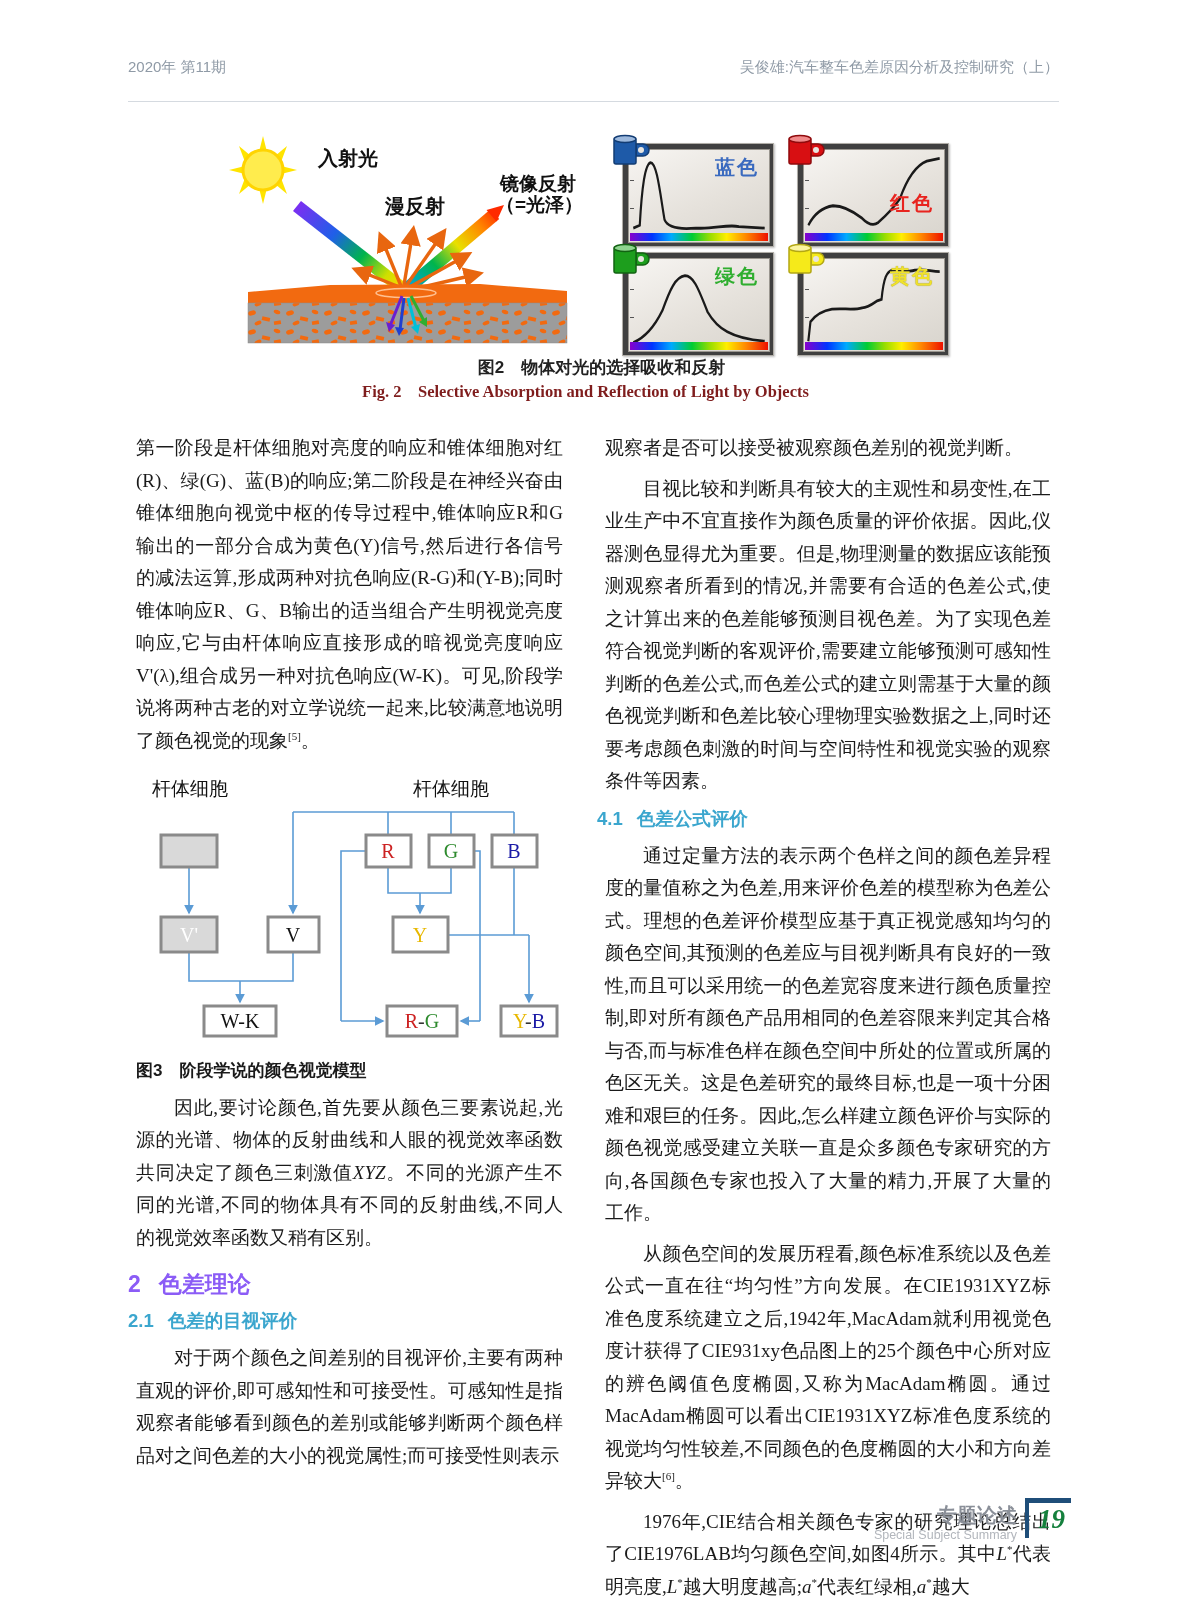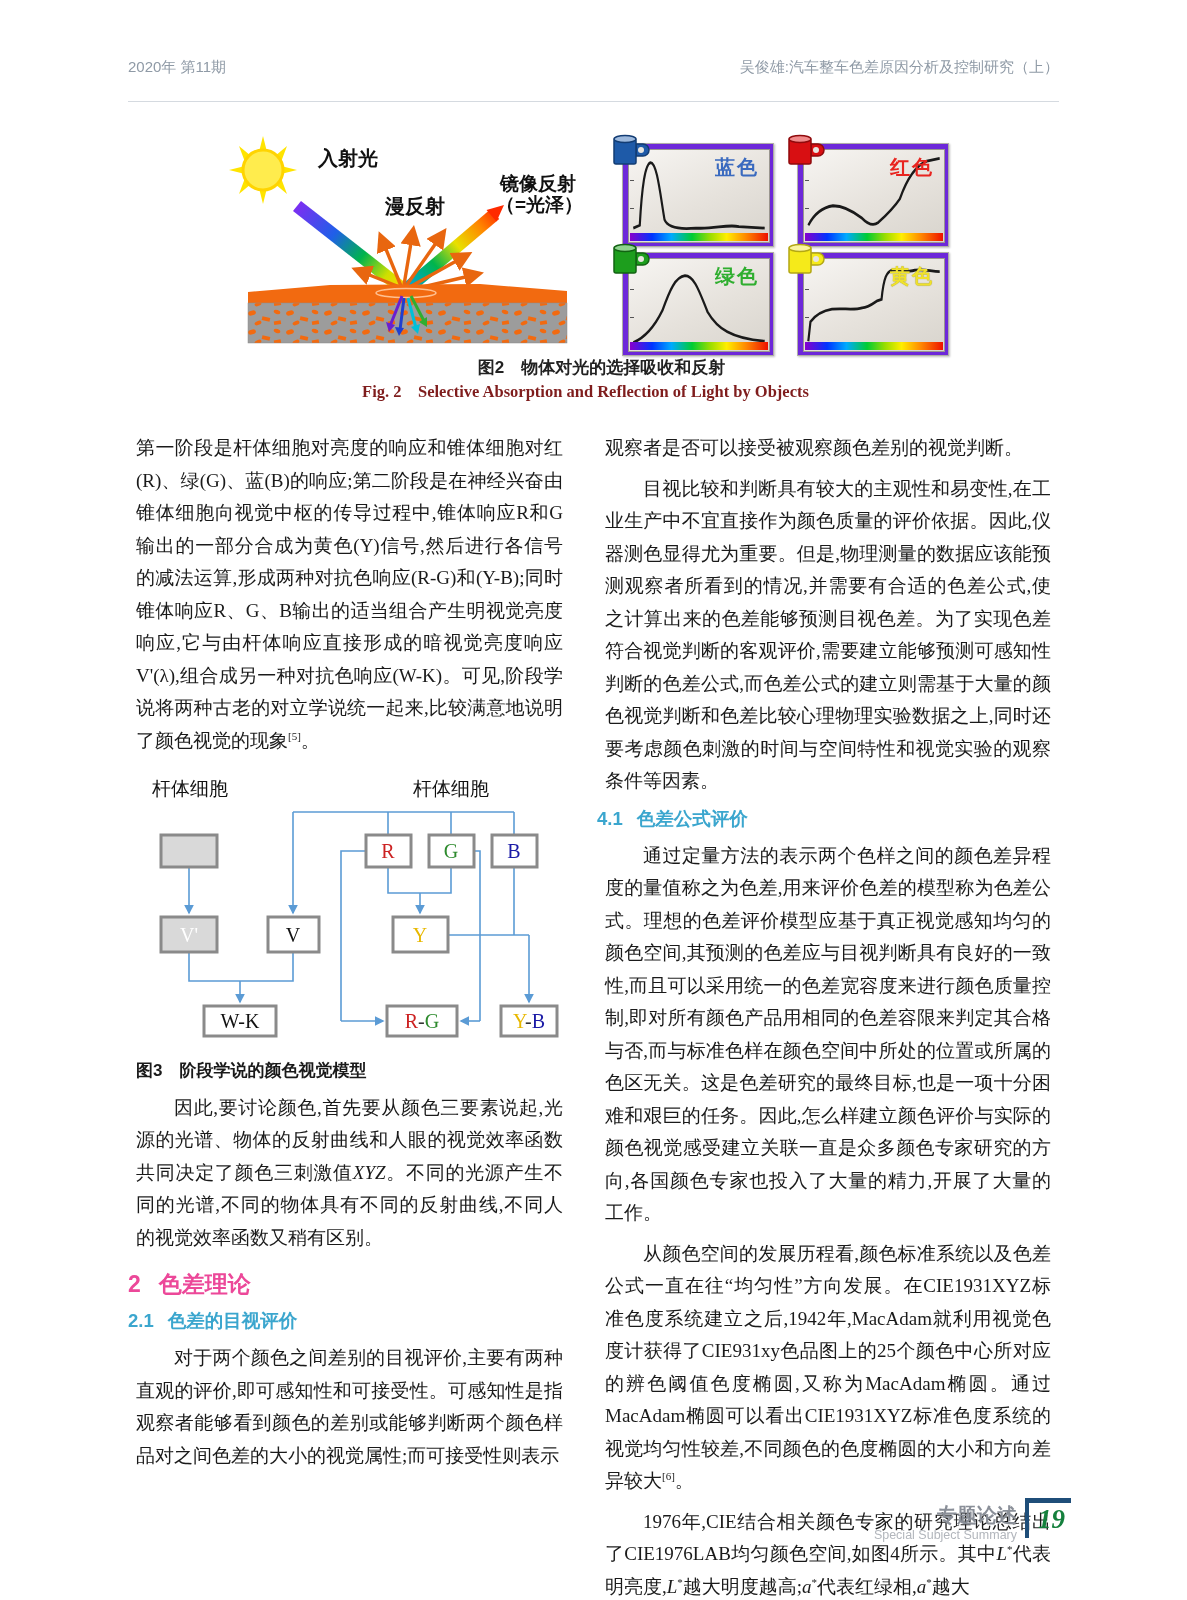--- a/index.html
+++ b/index.html
@@ -5,46 +5,46 @@
   html,body{margin:0;padding:0;background:#888;}
   .page{position:relative;width:1187px;height:1600px;background:#ffffff;overflow:hidden;
         font-family:"Liberation Serif",serif;color:#1a1a1a;}
   
   .header{position:absolute;left:128px;right:128px;top:58px;display:flex;justify-content:space-between;
           font-family:"Liberation Sans",sans-serif;font-size:15px;color:#8f9aa6;}
   .header-rule{position:absolute;left:128px;right:128px;top:101px;height:1px;background:#d5dae0;}
   
   .fig2-diagram{position:absolute;left:170px;top:118px;width:440px;height:235px;}
   .panels{position:absolute;left:608px;top:136px;width:345px;height:215px;}
-  .panel{position:absolute;width:140px;height:92px;background:#6d28d9;border:1px solid #b0ada7;
+  .panel{position:absolute;width:140px;height:92px;background:#404040;border:1px solid #b0ada7;
          box-shadow:1px 1px 2px rgba(0,0,0,.25);padding:5px;}
   .panel .plot{position:relative;width:100%;height:100%;border:1px solid #9a968f;
          background:linear-gradient(155deg,#f7f5f2 0%,#e6e2dc 55%,#d8d4cd 100%);}
   .plot svg.curve{position:absolute;left:0;top:0;width:100%;height:100%;}
   .rainbow{position:absolute;left:1px;right:1px;bottom:1px;height:8px;
         background:linear-gradient(90deg,#8800cc 0%,#0033ff 16%,#00aaff 30%,#00cc33 45%,#99dd00 58%,#ffee00 70%,#ff8800 84%,#ee1100 100%);}
   .tick{position:absolute;left:1px;width:4px;height:1px;background:#555;}
   .panel-label{position:absolute;right:10px;top:4px;font-family:"Liberation Sans",sans-serif;
         font-weight:bold;font-size:20px;letter-spacing:2px;}
   .mug{position:absolute;left:-15px;top:-12px;width:42px;height:36px;}
-  .c-blue{color:#3a6abf;} .c-red{color:#e8241f;} .c-green{color:#2fae2f;}
+  .c-blue{color:#3a6abf;} .c-red{color:#e8241f;margin-top:36px;} .c-green{color:#2fae2f;}
   .c-yellow{color:#f0e22a;text-shadow:0 0 1px #8a8435;}
   .cap-cn{position:absolute;left:144px;right:128px;text-align:center;
         font-family:"Liberation Sans",sans-serif;font-weight:bold;font-size:17px;color:#222;}
   .cap-en{position:absolute;left:112px;right:128px;text-align:center;
         font-family:"Liberation Serif",serif;font-weight:bold;font-size:16.5px;color:#7f1d1d;}
   
   .col{position:absolute;top:424px;font-size:19px;line-height:32.5px;text-align:justify;}
   .col-left{left:128px;width:443px;}
   .col-right{left:597px;width:462px;}
   .para{margin:8px;}
   .indent{text-indent:2em;}
   sup{font-size:11px;line-height:0;}
   .it{font-style:italic;font-family:"Liberation Serif",serif;}
-  .sec-h1{font-family:"Liberation Sans",sans-serif;color:#ec4899;font-weight:bold;font-size:23px;
+  .sec-h1{font-family:"Liberation Sans",sans-serif;color:#8b5cf6;font-weight:bold;font-size:23px;
         margin:16px 0 10px 0;line-height:28px;}
   .sec-h1 .num{margin-right:18px;}
   .sec-h2{font-family:"Liberation Sans",sans-serif;color:#3ba6ce;font-weight:bold;font-size:18.5px;
         margin:6px 0 6px 0;line-height:26px;}
   .sec-h2 .num{margin-right:14px;}
   .fig3-wrap{margin:8px 0 4px 0;}
   .fig3-cap-cn{text-align:left;font-family:"Liberation Sans",sans-serif;font-weight:bold;
         font-size:17px;line-height:26px;text-indent:0;}
   .fig3-cap-en{text-align:center;font-family:"Liberation Serif",serif;font-weight:bold;
         font-size:16.5px;line-height:26px;text-indent:0;margin-bottom:10px;}

